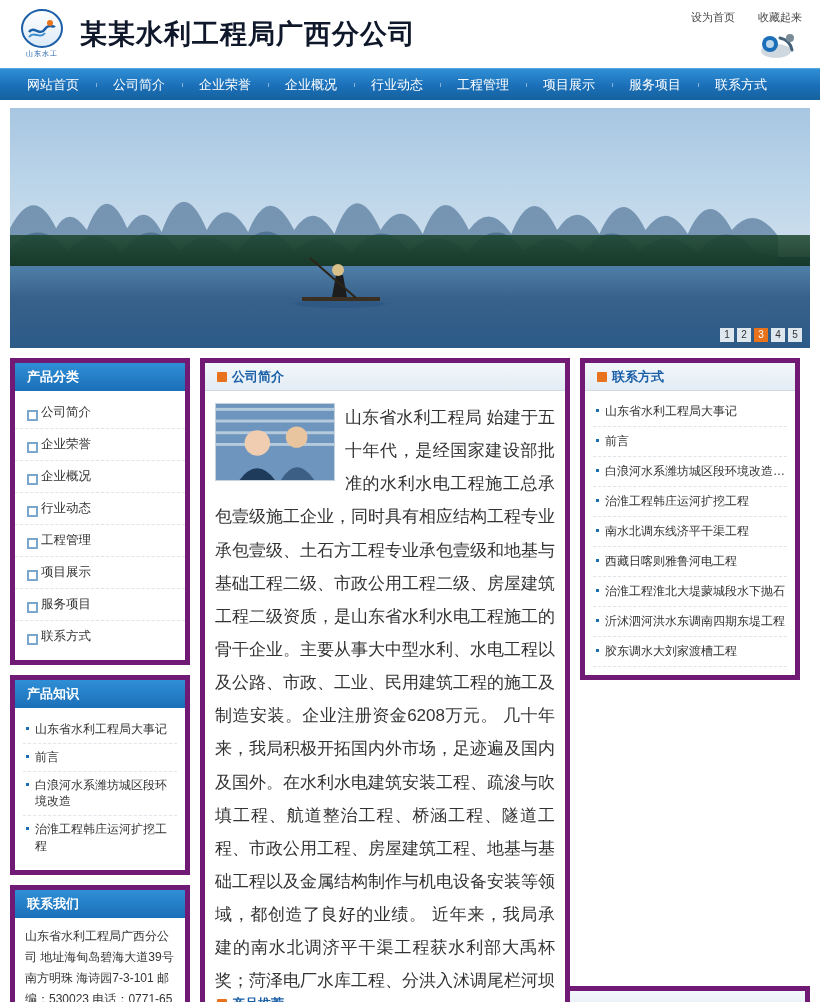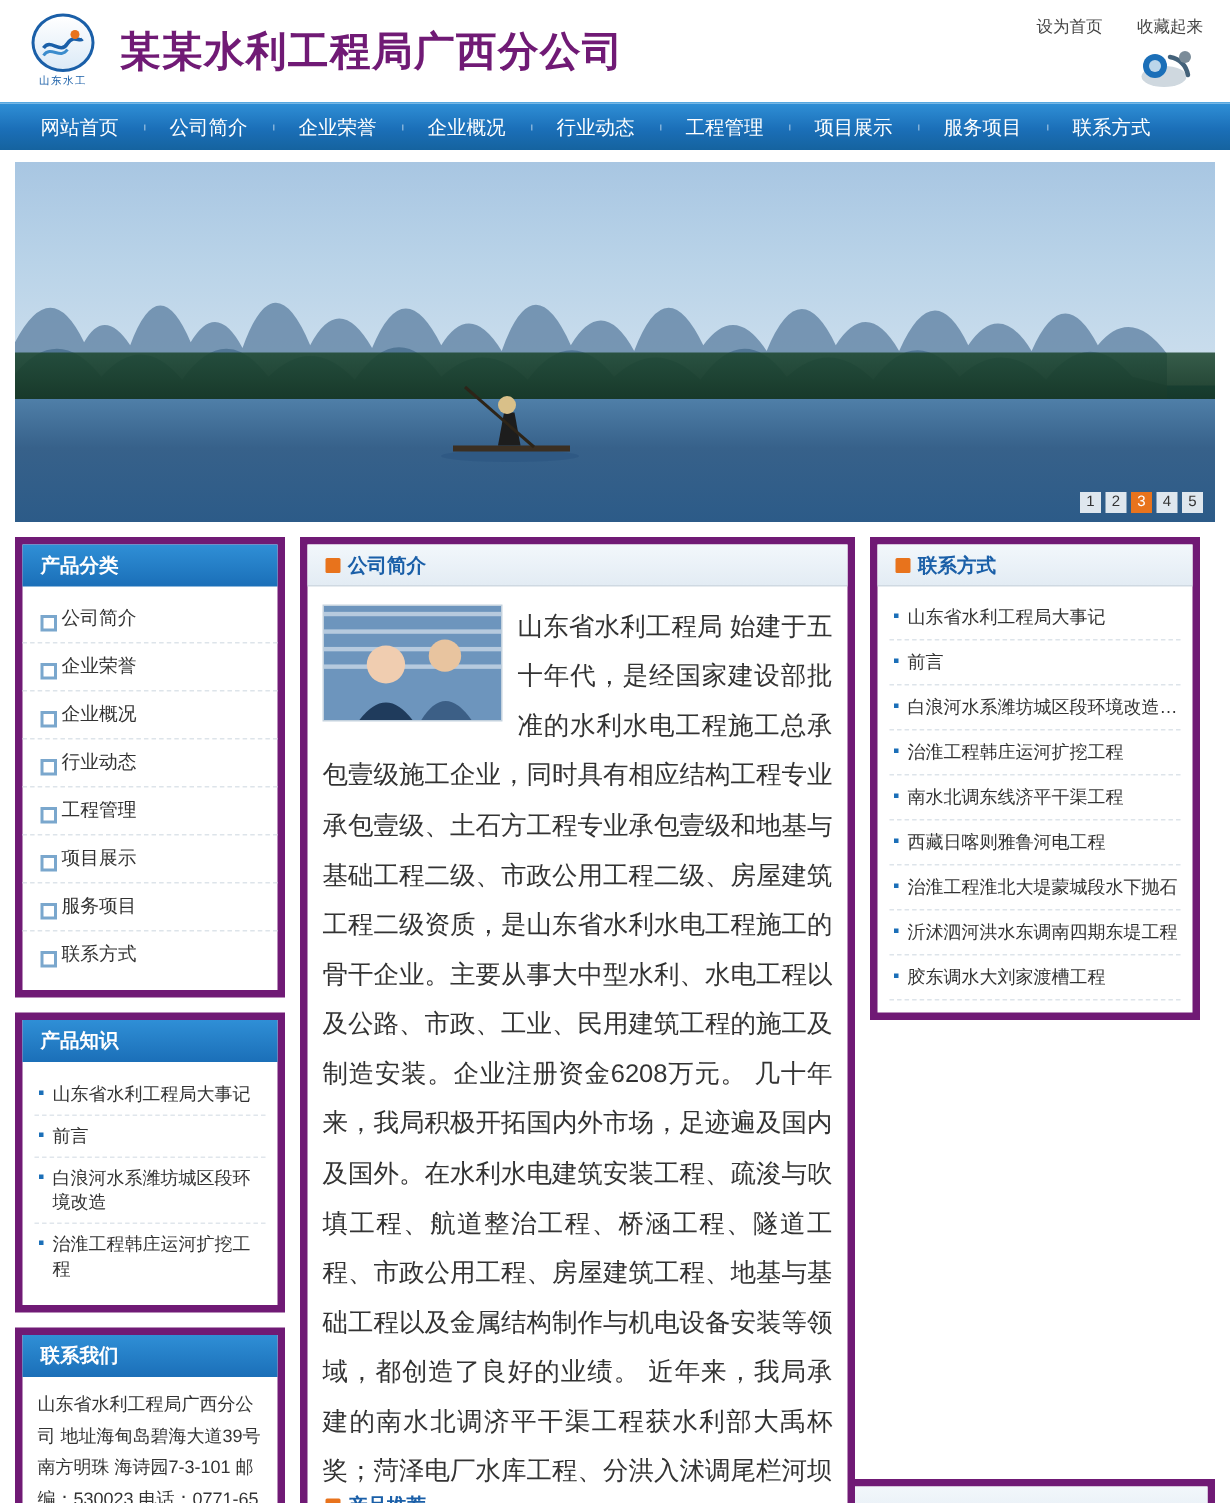--- a/index.html
+++ b/index.html
@@ -38,21 +38,21 @@
     background: linear-gradient(#ffffff, #dceaf7);
   }
   .logo-circle svg { display: block; }
   .logo-sub {
     font-size: 7px; color: #1a5fa8; letter-spacing: 1px;
     margin-top: 1px;
   }
   .site-title {
     font-size: 27px;
     font-weight: bold;
-    color: #701a75;
+    color: #0f172a;
     letter-spacing: 1px;
     margin-left: 4px;
     white-space: nowrap;
   }
   .header-right {
     margin-left: auto;
     text-align: right;
     padding-right: 4px;
   }
   .header-links {

